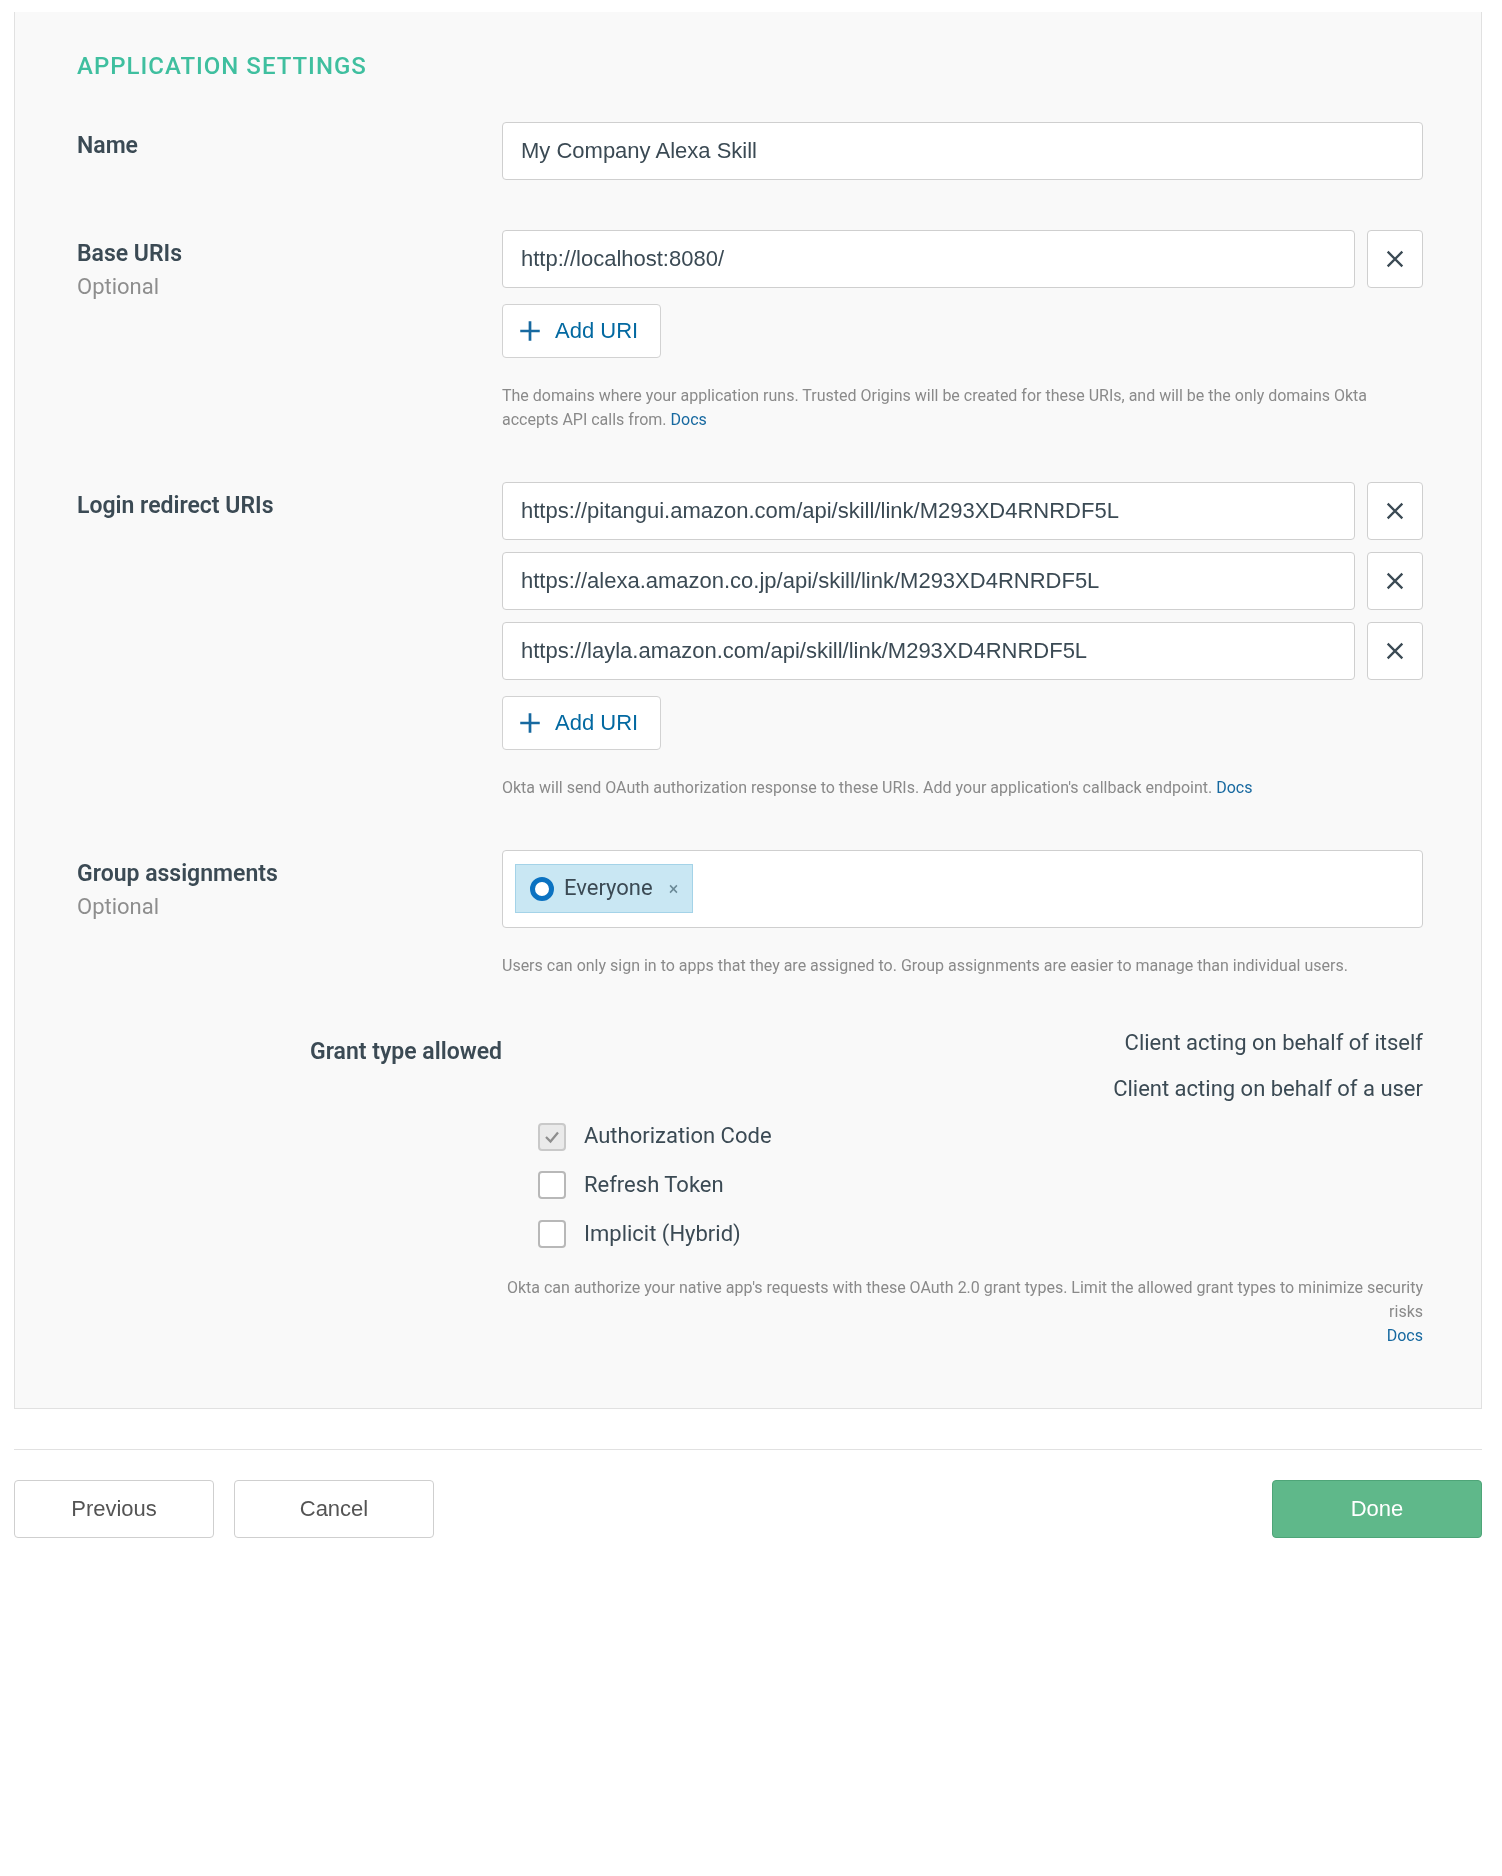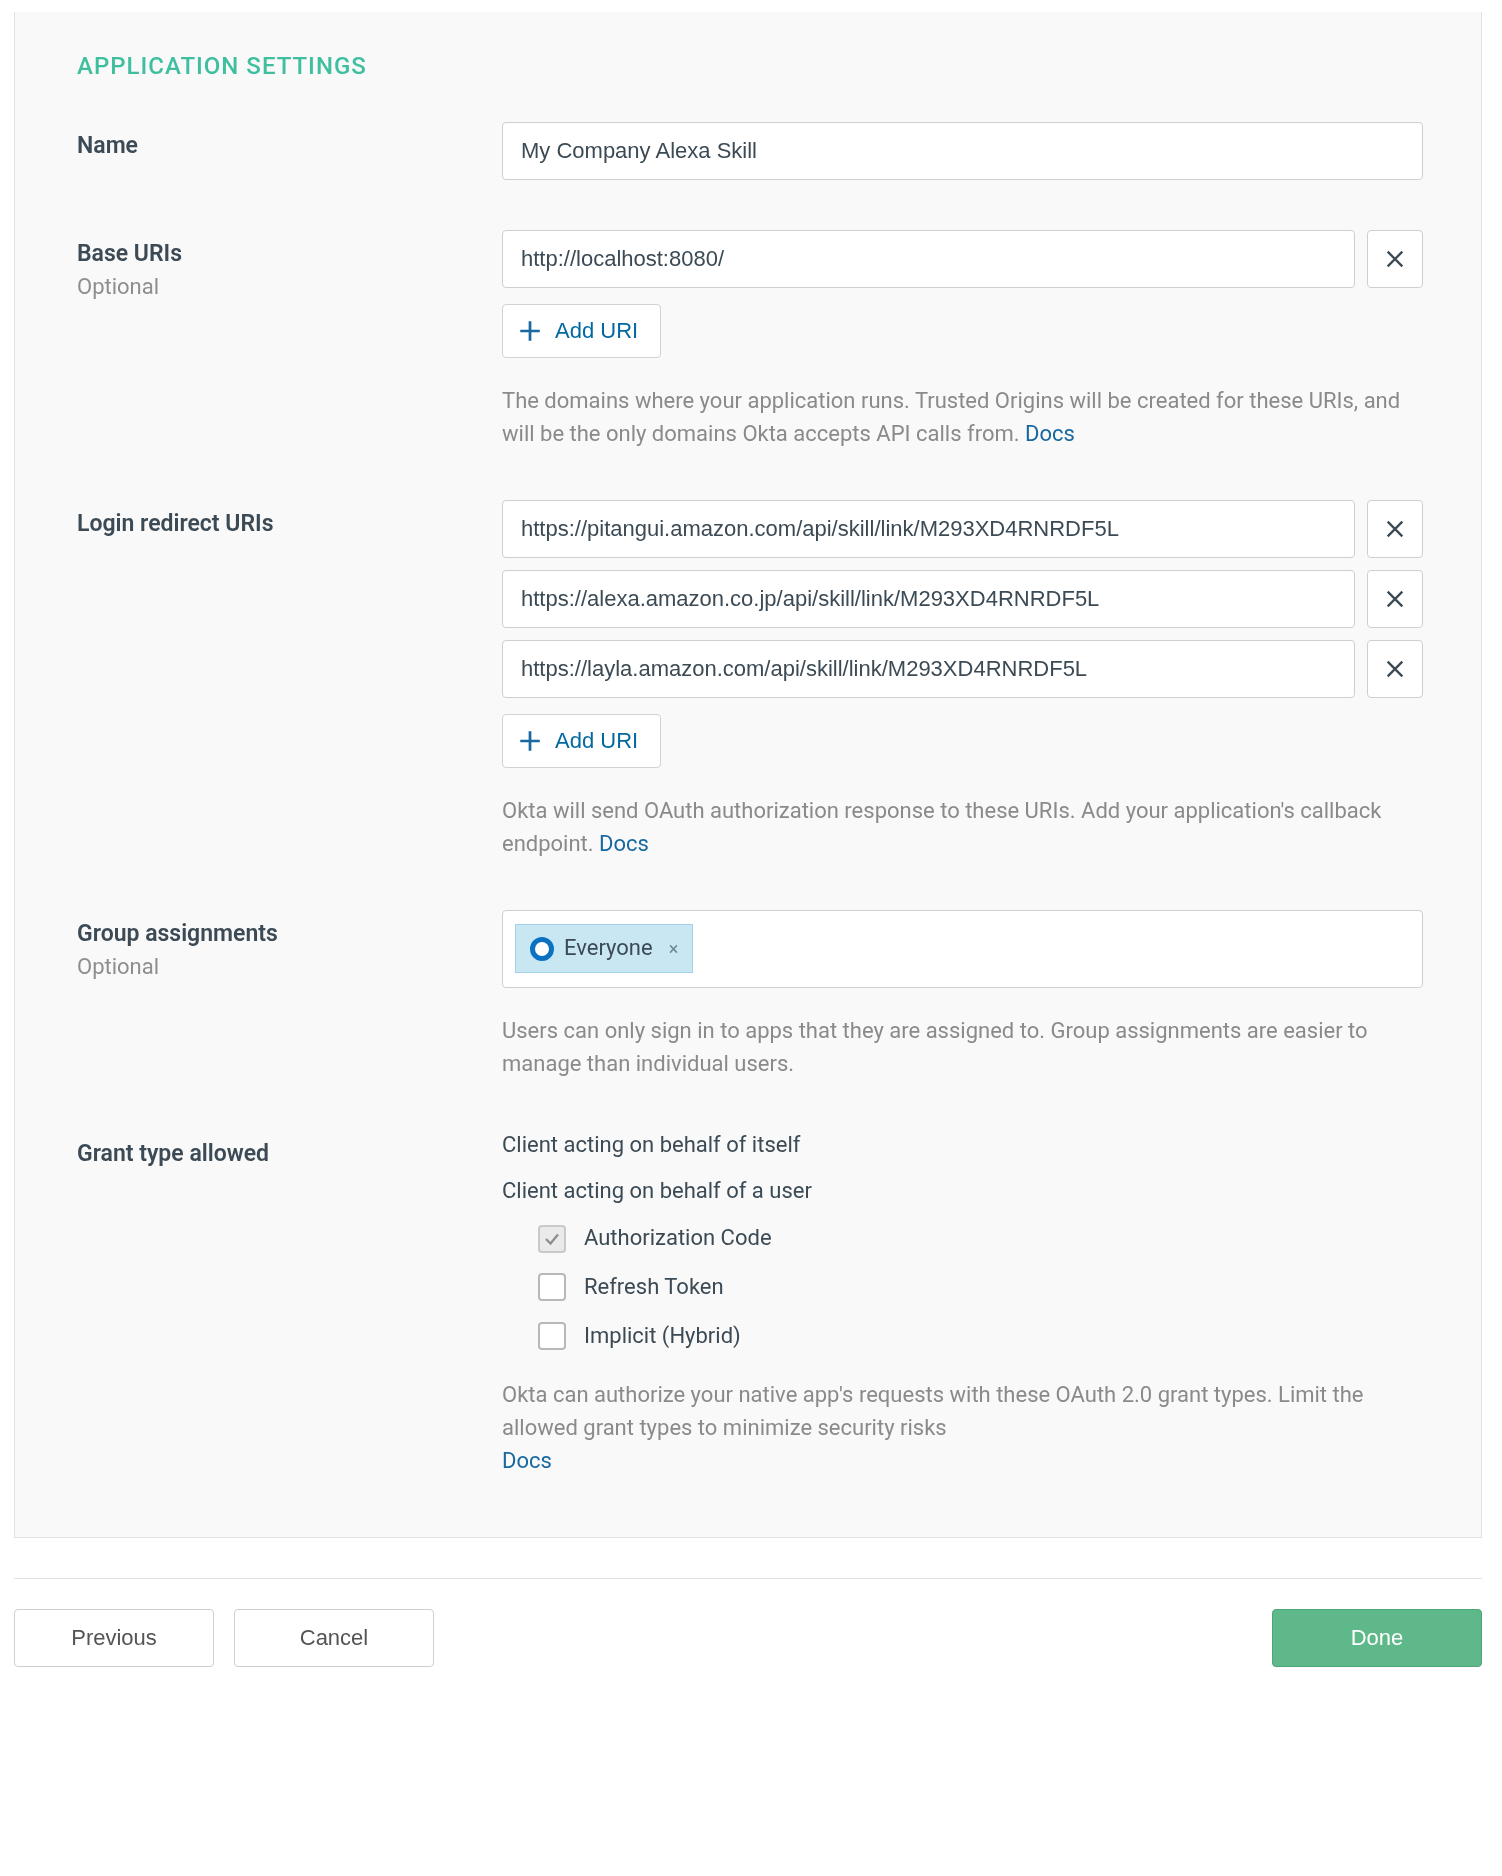--- a/index.html
+++ b/index.html
@@ -26,21 +26,21 @@
     font-size: 24px;
     font-weight: 500;
     letter-spacing: 1px;
     text-transform: uppercase;
     margin-bottom: 38px;
   }
   .form-row {
     display: flex;
     margin-bottom: 50px;
   }
-  .form-row:last-child { margin-bottom: 0; }
+  .form-row:last-child { margin-bottom: 0; text-align: right; }
   .label-col {
     width: 425px;
     flex-shrink: 0;
     padding-top: 8px;
   }
   .label-main {
     font-weight: 600;
     color: #3b4a54;
     font-size: 23px;
   }
@@ -91,21 +91,21 @@
     border-radius: 4px;
     background: #ffffff;
     cursor: pointer;
     font-size: 22px;
     color: #0369a1;
     margin-top: 4px;
   }
   .add-btn svg { width: 26px; height: 26px; }
   .help-text {
     color: #8a8a8a;
-    font-size: 22px;
+    font-size: 16px;
     margin-top: 26px;
     line-height: 1.5;
   }
   .link { color: #1769a0; cursor: pointer; }
   .tag-box {
     width: 100%;
     min-height: 78px;
     border: 1px solid #cfcfcf;
     border-radius: 4px;
     background: #ffffff;

